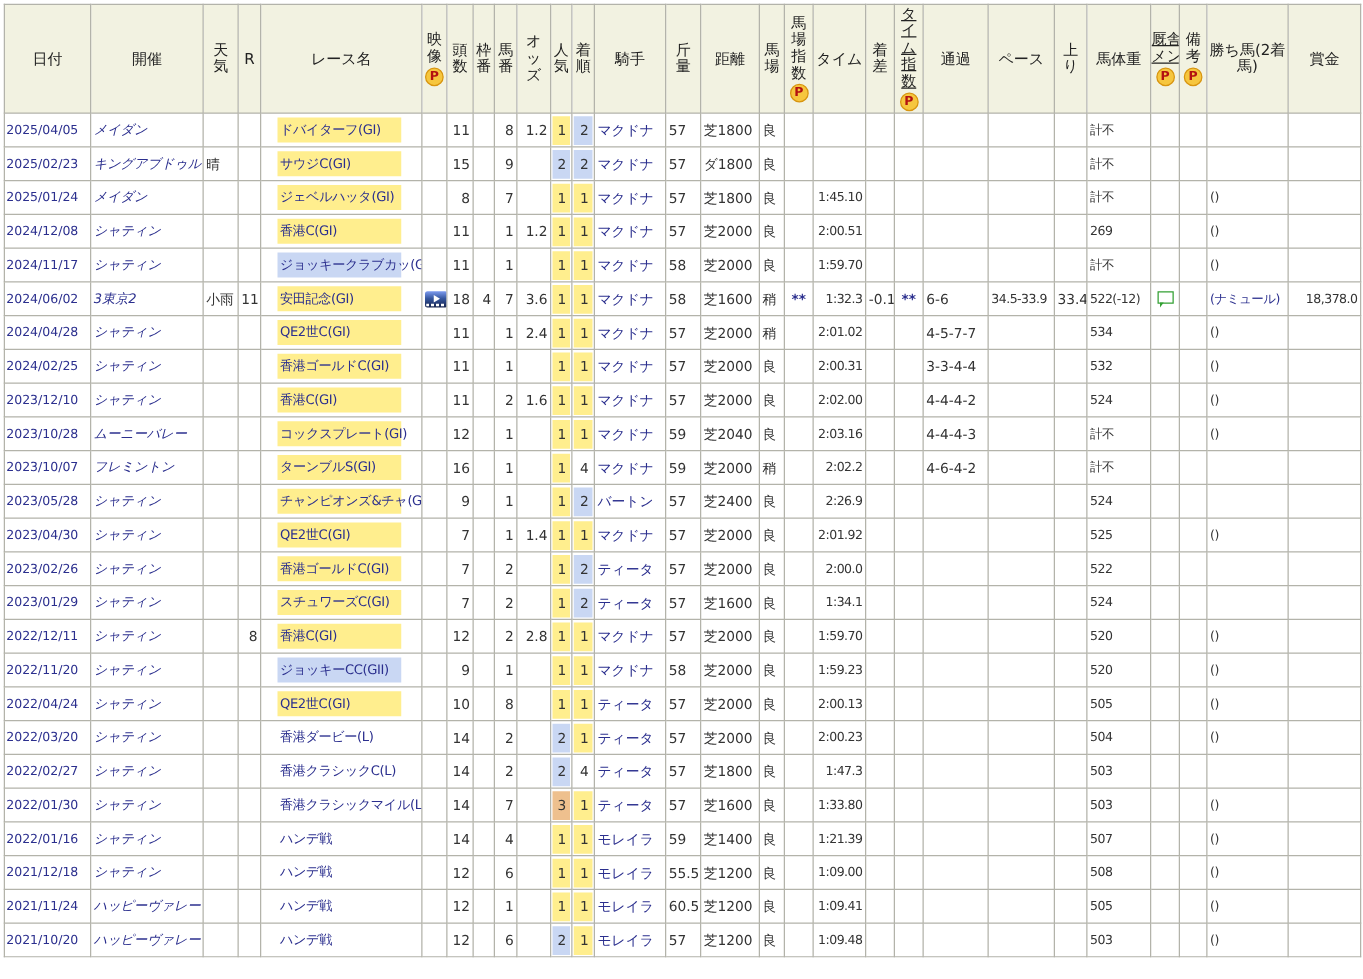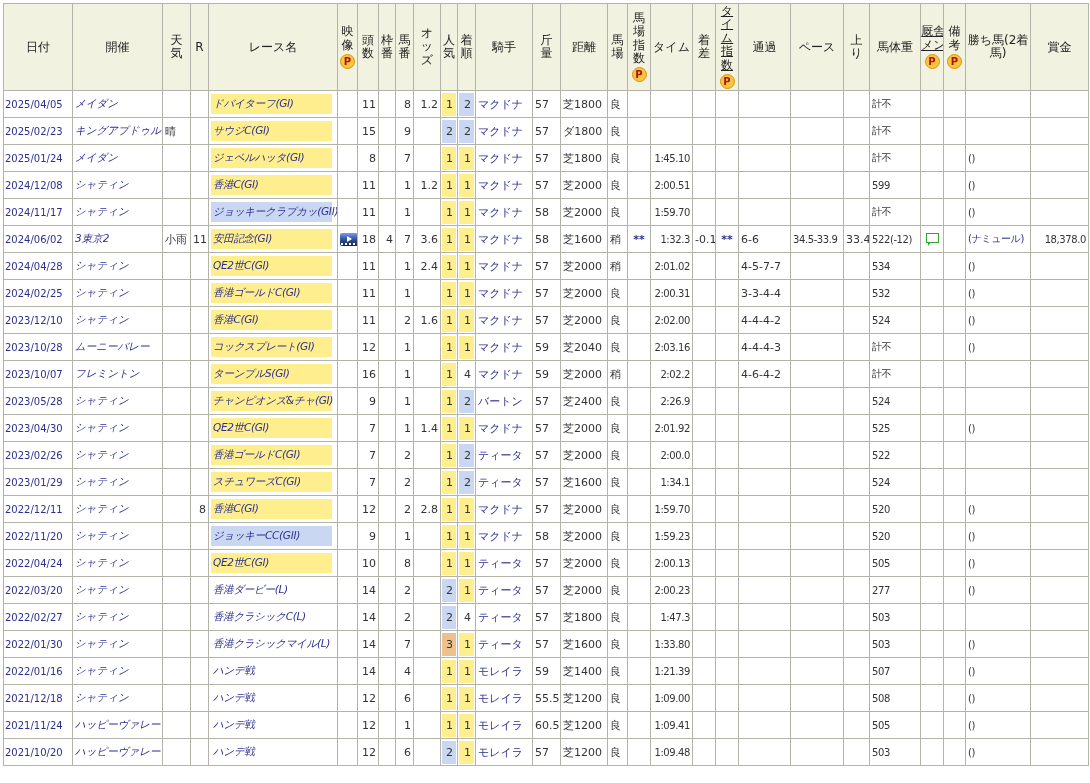--- a/index.html
+++ b/index.html
@@ -15,21 +15,21 @@
   .hlabel.sm{font-size:12px;text-decoration:underline;}
   .hlabel.w2{width:37px;}
   .p-badge{display:block;width:13px;height:13px;line-height:13px;margin:2px auto 0;border-radius:50%;
     background:#f6c63e;border:1px solid #d8950f;color:#b31111;font-weight:bold;font-size:10px;text-align:center;}
   .al-l{text-align:left;} .al-r{text-align:right;} .al-c{text-align:center;}
   .lnk{color:var(--link,#2b2f8e);}
   .star{color:var(--link,#2b2f8e);font-weight:bold;}
   .c-date{font-size:10px;padding:0 1px;}
   .c-venue{font-size:10.5px;font-style:italic;}
   .c-time,.c-pace,.c-weight,.c-prize,.c-win{font-size:10px;letter-spacing:-0.4px;}
-  .c-race{padding:0 2px;font-style:italic;}
+  .c-race{padding:0 13px;}
   .race{display:block;margin:2px 3px 2px 0;padding:3px 2px;font-size:10.5px;letter-spacing:-0.3px;
     color:var(--link,#2b2f8e);}
   .race.g1{background:var(--grade_g1,#ffee8e);}
   .race.g2{background:var(--grade_g2,#c9d7f3);}
   .rankcell{padding:1px;}
   .rb{display:block;padding:5px 3px 5px 0;text-align:right;min-height:13px;line-height:13px;}
   .rb.y{background:var(--rank_1,#ffee8e);}
   .rb.b{background:var(--rank_2,#c9d7f3);}
   .rb.o{background:var(--rank_3,#eec08e);}
   .video-icon{display:inline-block;width:18px;height:13px;border-radius:2px;vertical-align:middle;
@@ -241,21 +241,21 @@
         <td class="al-l c-kinryo">57</td>
         <td class="al-l c-dist">芝2000</td>
         <td class="al-l c-baba">良</td>
         <td class="al-c c-baba_idx"></td>
         <td class="al-r c-time">2:00.51</td>
         <td class="al-r c-sa"></td>
         <td class="al-c c-time_idx"></td>
         <td class="al-l c-pass"></td>
         <td class="al-l c-pace"></td>
         <td class="al-r c-agari"></td>
-        <td class="al-l c-weight">599</td>
+        <td class="al-l c-weight">269</td>
         <td class="al-c c-comment"></td>
         <td class="al-c c-biko"></td>
         <td class="al-l c-win"><span>()</span></td>
         <td class="al-r c-prize"></td>
       </tr>
       <tr>
         <td class="al-l c-date"><span class="lnk">2024/11/17</span></td>
         <td class="al-l c-venue"><span class="lnk">シャティン</span></td>
         <td class="al-l c-weather"></td>
         <td class="al-r c-r"></td>
@@ -781,21 +781,21 @@
         <td class="al-l c-kinryo">57</td>
         <td class="al-l c-dist">芝2000</td>
         <td class="al-l c-baba">良</td>
         <td class="al-c c-baba_idx"></td>
         <td class="al-r c-time">2:00.23</td>
         <td class="al-r c-sa"></td>
         <td class="al-c c-time_idx"></td>
         <td class="al-l c-pass"></td>
         <td class="al-l c-pace"></td>
         <td class="al-r c-agari"></td>
-        <td class="al-l c-weight">277</td>
+        <td class="al-l c-weight">504</td>
         <td class="al-c c-comment"></td>
         <td class="al-c c-biko"></td>
         <td class="al-l c-win"><span>()</span></td>
         <td class="al-r c-prize"></td>
       </tr>
       <tr>
         <td class="al-l c-date"><span class="lnk">2022/02/27</span></td>
         <td class="al-l c-venue"><span class="lnk">シャティン</span></td>
         <td class="al-l c-weather"></td>
         <td class="al-r c-r"></td>

